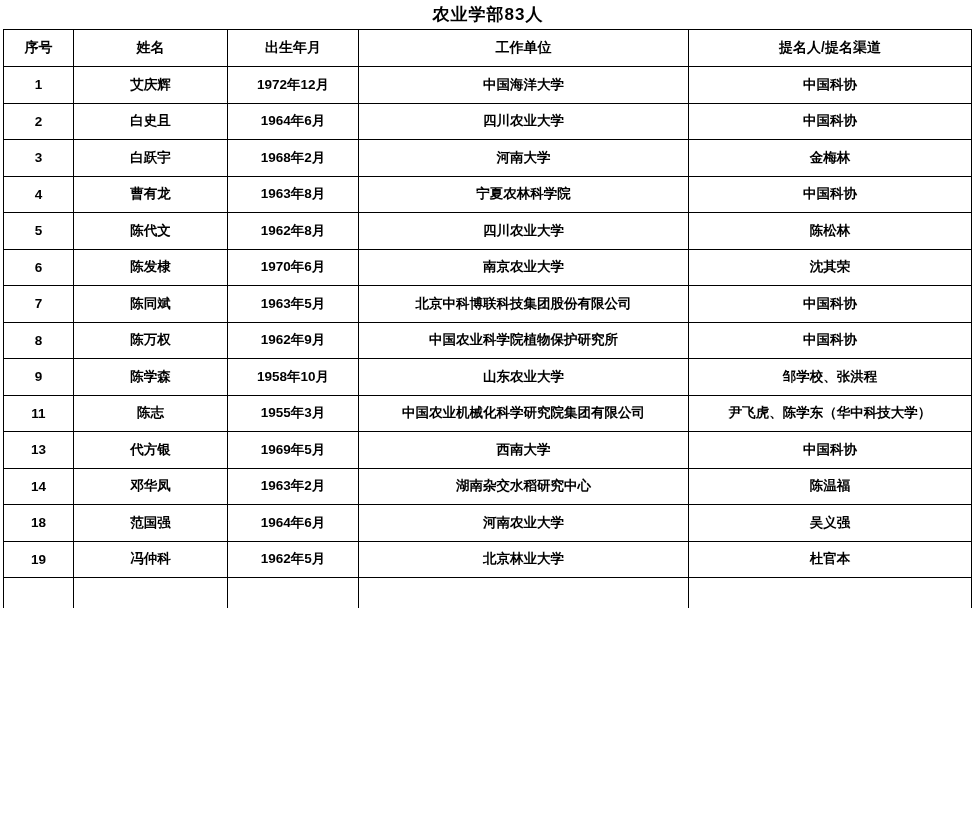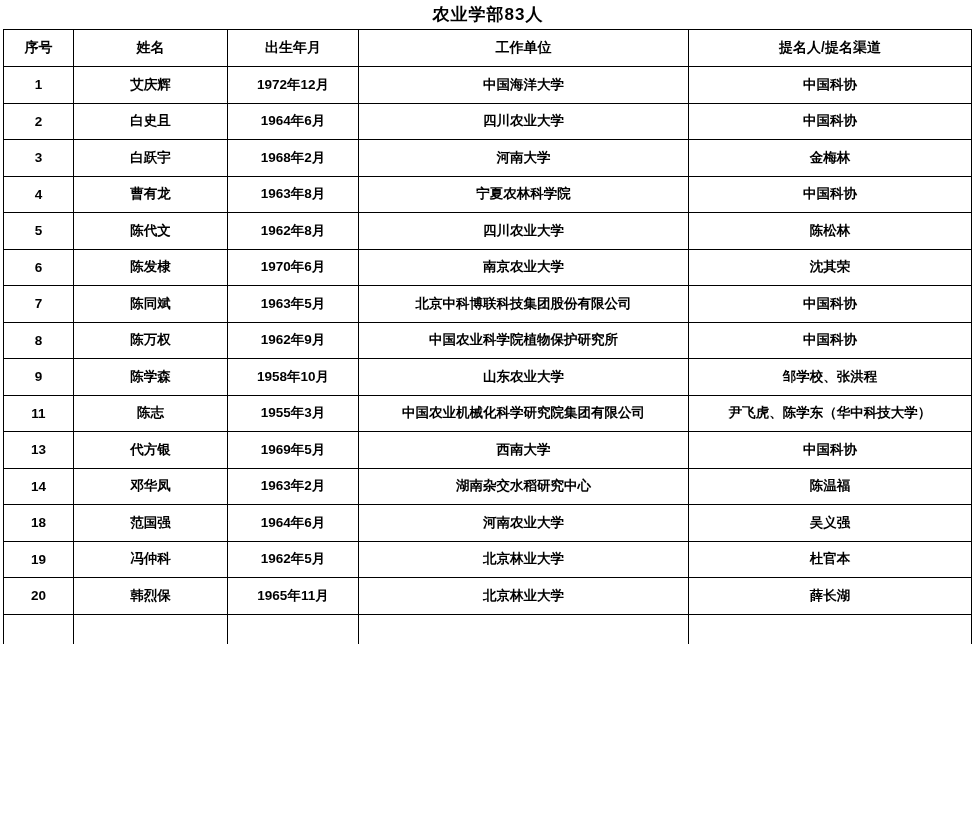--- a/index.html
+++ b/index.html
@@ -168,27 +168,20 @@
           <td>河南农业大学</td>
           <td>吴义强</td>
         </tr>
         <tr>
           <td>19</td>
           <td>冯仲科</td>
           <td>1962年5月</td>
           <td>北京林业大学</td>
           <td>杜官本</td>
         </tr>
-        <tr>
-          <td>20</td>
-          <td>韩烈保</td>
-          <td>1965年11月</td>
-          <td>北京林业大学</td>
-          <td>薛长湖</td>
-        </tr>
         <tr class="partial">
           <td></td>
           <td></td>
           <td></td>
           <td></td>
           <td></td>
         </tr>
       </tbody>
   </table>
 </div>

